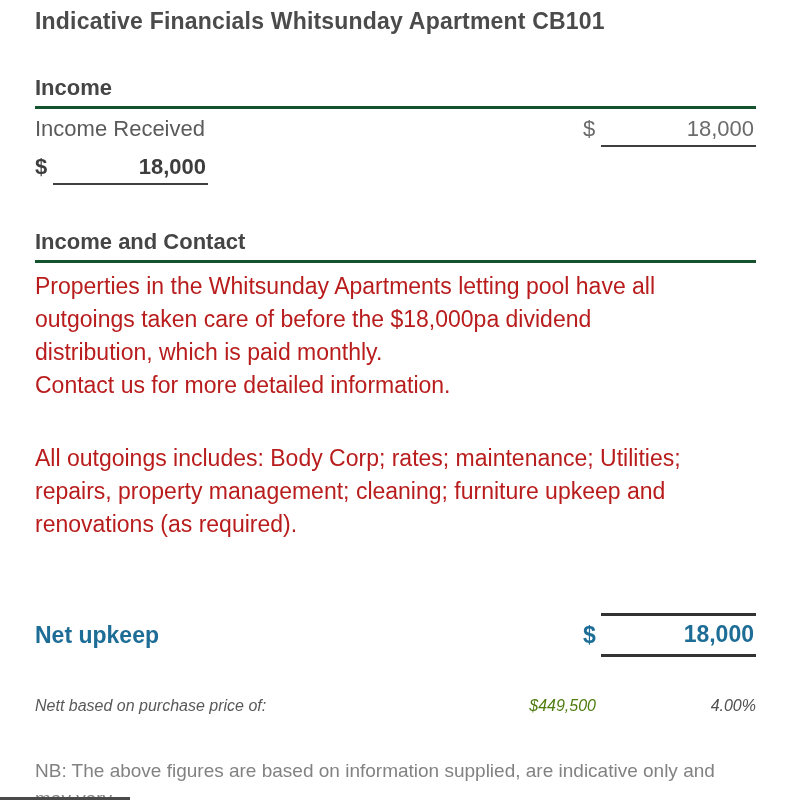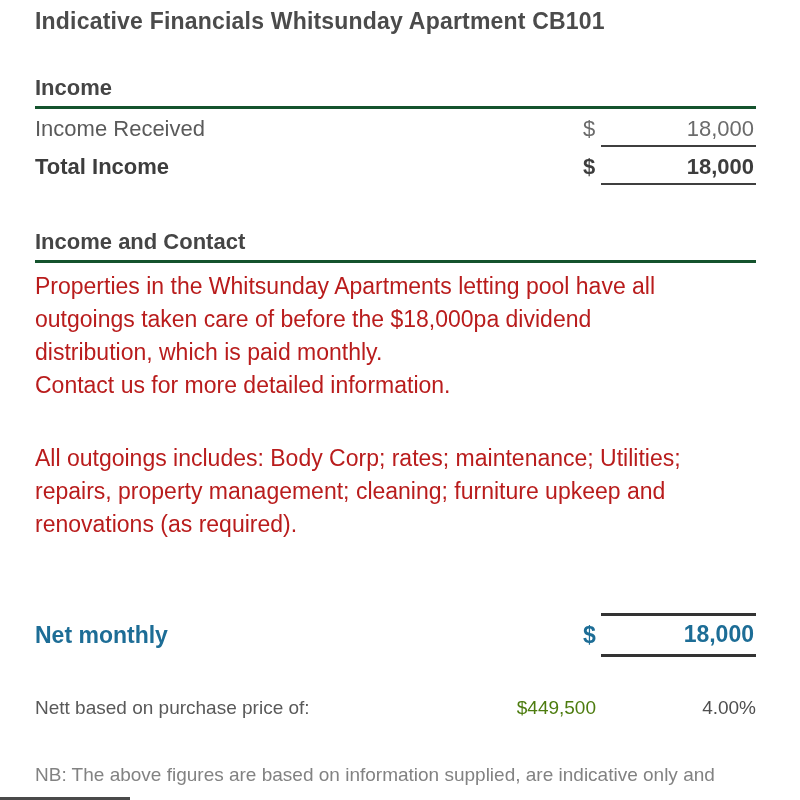--- a/index.html
+++ b/index.html
@@ -73,22 +73,23 @@
     padding: 5px 2px 6px 0;
     color: #1d6d96;
     border-top: 3px solid #333333;
     border-bottom: 3px solid #333333;
   }
 
   .purchase-row {
     display: flex;
     align-items: flex-end;
     margin-top: 40px;
-    font-size: 19px;
+    font-size: 16px;
     color: #595959;
+    font-style: italic;
   }
   .purchase-label { flex: 1; }
   .purchase-price { width: 130px; text-align: right; color: #4d7c0f; }
   .purchase-yield { width: 160px; text-align: right; color: #4f4f4f; }
 
   .footnote {
     margin-top: 42px;
     font-size: 19px;
     color: #828282;
     line-height: 28px;
@@ -110,42 +111,41 @@
 
   <div class="section-header income-header">Income</div>
 
   <div class="fin-row">
     <span class="fin-label">Income Received</span>
     <span class="fin-cur">$</span>
     <span class="fin-val">18,000</span>
   </div>
 
   <div class="fin-row total">
-    <span class="fin-label">Total Income</span>
     <span class="fin-cur">$</span>
     <span class="fin-val">18,000</span>
   </div>
 
   <div class="section-header ie-header">Income and Contact</div>
 
   <div class="note-block">
       <div>Properties in the Whitsunday Apartments letting pool have all</div>
       <div>outgoings taken care of before the $18,000pa dividend</div>
       <div>distribution, which is paid monthly.</div>
       <div>Contact us for more detailed information.</div>
     </div>
 
   <div class="note-block second">
       <div>All outgoings includes: Body Corp; rates; maintenance;  Utilities;</div>
       <div>repairs, property management; cleaning; furniture upkeep and</div>
       <div>renovations (as required).</div>
     </div>
 
   <div class="net-row">
-    <span class="net-label">Net monthly</span>
+    <span class="net-label">Net upkeep</span>
     <span class="net-cur">$</span>
     <span class="net-val">18,000</span>
   </div>
 
   <div class="purchase-row">
     <span class="purchase-label">Nett based on purchase price of:</span>
     <span class="purchase-price">$449,500</span>
     <span class="purchase-yield">4.00%</span>
   </div>
 

